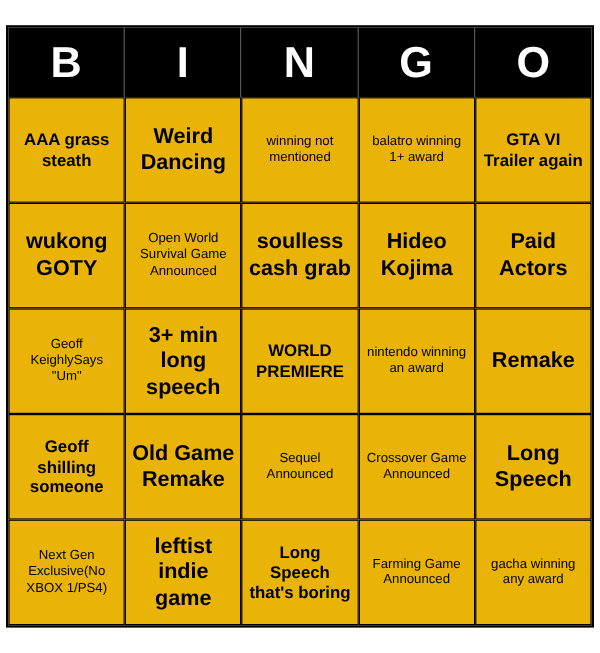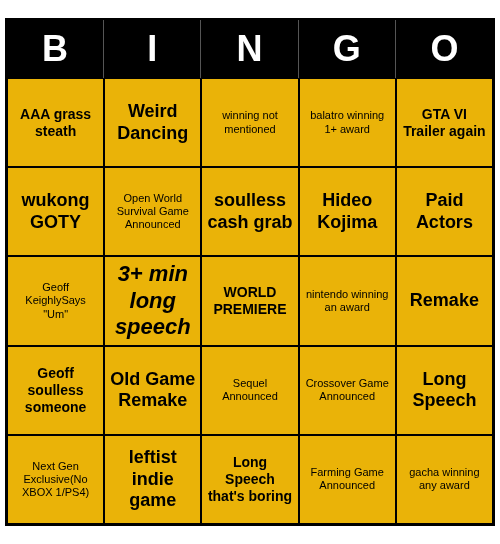--- a/index.html
+++ b/index.html
@@ -92,33 +92,33 @@
       <div class="bingo-cell">
         <span style="font-size: 18px; font-weight: bold;">Hideo Kojima</span>
       </div>
       <div class="bingo-cell">
         <span style="font-size: 18px; font-weight: bold;">Paid Actors</span>
       </div>
       <div class="bingo-cell">
         <span style="font-size: 11px;">Geoff KeighlySays "Um"</span>
       </div>
       <div class="bingo-cell">
-        <span style="font-size: 22px; font-weight: bold; font-style: italic;">3+ min long speech</span>
+        <span style="font-size: 18px; font-weight: bold;">3+ min long speech</span>
       </div>
       <div class="bingo-cell">
         <span style="font-size: 14px; font-weight: bold;">WORLD PREMIERE</span>
       </div>
       <div class="bingo-cell">
         <span style="font-size: 11px;">nintendo winning an award</span>
       </div>
       <div class="bingo-cell">
         <span style="font-size: 18px; font-weight: bold;">Remake</span>
       </div>
       <div class="bingo-cell">
-        <span style="font-size: 14px; font-weight: bold;">Geoff soulless someone</span>
+        <span style="font-size: 14px; font-weight: bold;">Geoff shilling someone</span>
       </div>
       <div class="bingo-cell">
         <span style="font-size: 18px; font-weight: bold;">Old Game Remake</span>
       </div>
       <div class="bingo-cell">
         <span style="font-size: 11px;">Sequel Announced</span>
       </div>
       <div class="bingo-cell">
         <span style="font-size: 11px;">Crossover Game Announced</span>
       </div>

